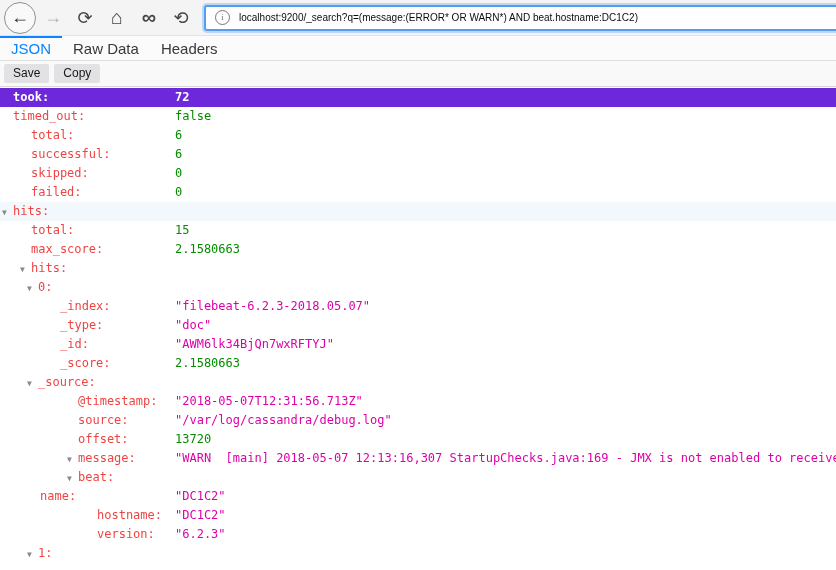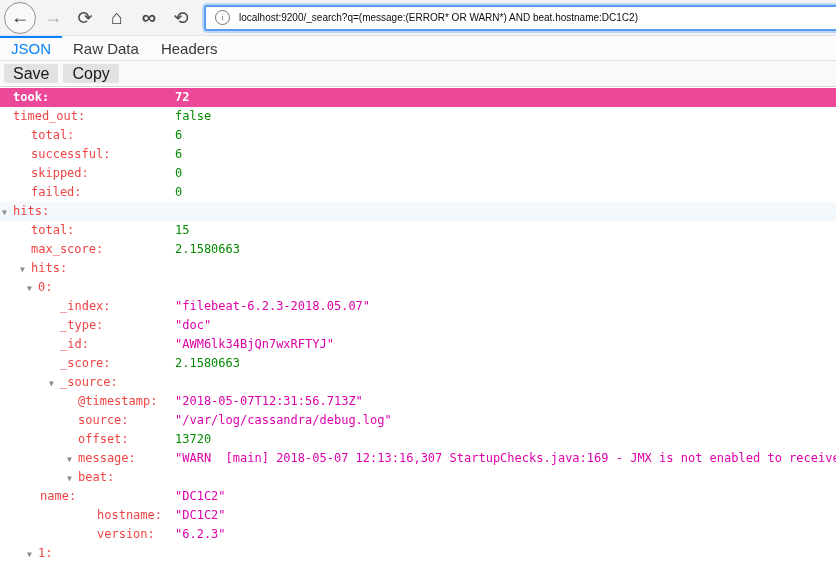--- a/index.html
+++ b/index.html
@@ -40,31 +40,31 @@
     padding:0 11px;font-size:15px;color:#38383d;display:flex;align-items:center;
     height:100%;box-sizing:border-box;cursor:default;
   }
   .tab.active{color:#0a84ff;box-shadow:inset 0 2px 0 #0a84ff;}
   
   .actionbar{
     height:26px;background:#f9f9fa;border-bottom:1px solid #d7d7d8;
     display:flex;align-items:center;padding-left:4px;gap:5px;box-sizing:border-box;
   }
   .action-btn{
-    background:#e2e2e4;border:none;border-radius:2px;font-size:16px;color:#18181a;
+    background:#e2e2e4;border:none;border-radius:2px;font-size:12px;color:#18181a;
     padding:3px 9px;font-family:"Liberation Sans",sans-serif;line-height:13px;
   }
   
   .json-view{
     background:#fff;font-family:"DejaVu Sans Mono",monospace;font-size:12px;
     padding-top:1px;
   }
   .row{height:19px;line-height:19px;display:flex;white-space:pre;}
   .row.highlight{background:#f3f8fd;}
-  .row.selected{background:#ec4899;justify-content:space-between;}
+  .row.selected{background:#6d28d9;justify-content:space-between;}
   .row.selected .k,.row.selected .val,.row.selected .twisty{color:#fff;font-weight:bold;}
   .labelcell{width:175px;flex:none;box-sizing:border-box;overflow:hidden;}
   .twisty{display:inline-block;width:11px;font-size:8px;color:#8a8a8e;}
   .k{color:#ef4444;}
   .val{flex:1;overflow:hidden;}
   .v-number,.v-boolean{color:#058b00;}
   .v-string{color:#dd00a9;}
 </style>
 </head>
 <body>
@@ -118,21 +118,21 @@
       <div class="row"><span class="labelcell" style="padding-left: 31px;"><span class="k">failed:</span></span><span class="val v-number">0</span></div>
       <div class="row highlight"><span class="labelcell" style="padding-left: 2px;"><span class="twisty">▼</span><span class="k">hits:</span></span><span class="val"></span></div>
       <div class="row"><span class="labelcell" style="padding-left: 31px;"><span class="k">total:</span></span><span class="val v-number">15</span></div>
       <div class="row"><span class="labelcell" style="padding-left: 31px;"><span class="k">max_score:</span></span><span class="val v-number">2.1580663</span></div>
       <div class="row"><span class="labelcell" style="padding-left: 20px;"><span class="twisty">▼</span><span class="k">hits:</span></span><span class="val"></span></div>
       <div class="row"><span class="labelcell" style="padding-left: 27px;"><span class="twisty">▼</span><span class="k">0:</span></span><span class="val"></span></div>
       <div class="row"><span class="labelcell" style="padding-left: 60px;"><span class="k">_index:</span></span><span class="val v-string">"filebeat-6.2.3-2018.05.07"</span></div>
       <div class="row"><span class="labelcell" style="padding-left: 60px;"><span class="k">_type:</span></span><span class="val v-string">"doc"</span></div>
       <div class="row"><span class="labelcell" style="padding-left: 60px;"><span class="k">_id:</span></span><span class="val v-string">"AWM6lk34BjQn7wxRFTYJ"</span></div>
       <div class="row"><span class="labelcell" style="padding-left: 60px;"><span class="k">_score:</span></span><span class="val v-number">2.1580663</span></div>
-      <div class="row"><span class="labelcell" style="padding-left: 49px;"><span class="twisty">▼</span><span class="k">_source:</span></span><span class="val"></span></div>
+      <div class="row"><span class="labelcell" style="padding-left: 27px;"><span class="twisty">▼</span><span class="k">_source:</span></span><span class="val"></span></div>
       <div class="row"><span class="labelcell" style="padding-left: 78px;"><span class="k">@timestamp:</span></span><span class="val v-string">"2018-05-07T12:31:56.713Z"</span></div>
       <div class="row"><span class="labelcell" style="padding-left: 78px;"><span class="k">source:</span></span><span class="val v-string">"/var/log/cassandra/debug.log"</span></div>
       <div class="row"><span class="labelcell" style="padding-left: 78px;"><span class="k">offset:</span></span><span class="val v-number">13720</span></div>
       <div class="row"><span class="labelcell" style="padding-left: 67px;"><span class="twisty">▼</span><span class="k">message:</span></span><span class="val v-string">"WARN  [main] 2018-05-07 12:13:16,307 StartupChecks.java:169 - JMX is not enabled to receive remote</span></div>
       <div class="row"><span class="labelcell" style="padding-left: 67px;"><span class="twisty">▼</span><span class="k">beat:</span></span><span class="val"></span></div>
       <div class="row"><span class="labelcell" style="padding-left: 40px;"><span class="k">name:</span></span><span class="val v-string">"DC1C2"</span></div>
       <div class="row"><span class="labelcell" style="padding-left: 97px;"><span class="k">hostname:</span></span><span class="val v-string">"DC1C2"</span></div>
       <div class="row"><span class="labelcell" style="padding-left: 97px;"><span class="k">version:</span></span><span class="val v-string">"6.2.3"</span></div>
       <div class="row"><span class="labelcell" style="padding-left: 27px;"><span class="twisty">▼</span><span class="k">1:</span></span><span class="val"></span></div>
     </div>

